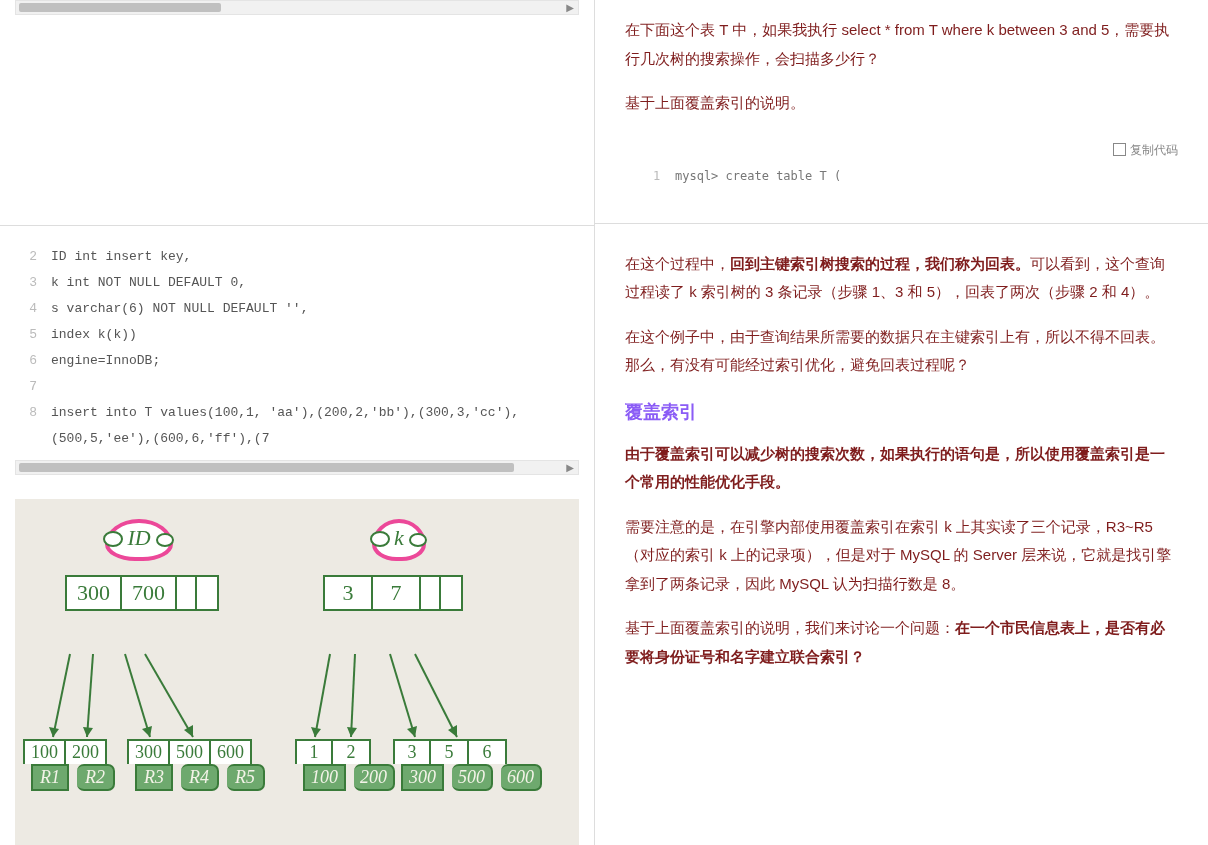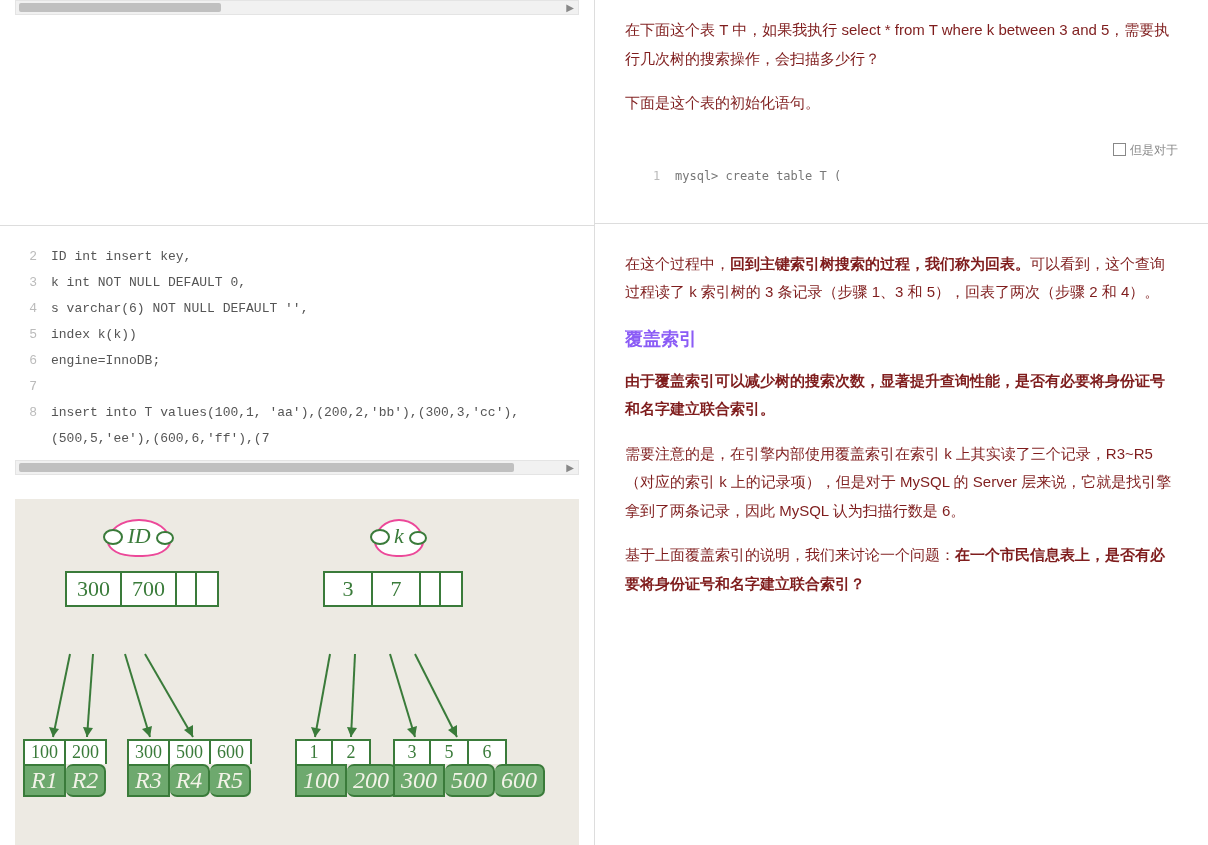--- a/index.html
+++ b/index.html
@@ -20,34 +20,34 @@
 .code-wrap { margin:18px 15px 8px 15px; font-family:Consolas,"Courier New",monospace; font-size:13px; line-height:2; color:#555; }
 .code-line { display:flex; }
 .line-no { width:22px; text-align:right; color:#bbb; margin-right:14px; flex-shrink:0; }
 .code-scroll { height:15px; background:#f1f1f1; margin:6px 15px 0; position:relative; border:1px solid #e4e4e4;}
 .code-scroll .thumb { position:absolute; left:3px; width:88%; top:2px; bottom:2px; background:#c0c0c0; border-radius:2px;}
 .code-scroll .arrow-r { position:absolute; right:4px; top:1px; color:#888; font-size:10px;}
 
 
 .diagram { background:#edeae3; margin:24px 15px 0; height:360px; position:relative; font-family:"Comic Sans MS","Marker Felt",cursive; color:#3a7b3a; }
 .tree { position:absolute; }
-.cloud { display:inline-block; border:2px solid #ec4899; border-radius:50% 50% 45% 45% / 60% 60% 40% 40%; padding:2px 18px 6px; background:#fff; position:relative; font-size:22px; font-style:italic; }
+.cloud { display:inline-block; border:4px solid #ec4899; border-radius:50% 50% 45% 45% / 60% 60% 40% 40%; padding:2px 18px 6px; background:#fff; position:relative; font-size:22px; font-style:italic; }
 .cloud:before,.cloud:after{content:"";position:absolute;border:2px solid #3a7b3a;background:#fff;border-radius:50%;}
 .cloud:before{width:16px;height:12px;left:-6px;top:8px;}
 .cloud:after{width:14px;height:10px;right:-5px;top:10px;}
 .node-box { display:flex; border:2px solid #3a7b3a; background:#fff; position:absolute; }
 .node-box .cell { border-right:2px solid #3a7b3a; padding:3px 10px; min-width:30px; text-align:center; font-size:22px; }
 .node-box .cell:last-child{border-right:none;}
 .node-box .empty { min-width:20px; padding:3px 6px;}
 .leaf-group { position:absolute; }
 .leaf-top { display:flex; }
 .leaf-top .lc { border:2px solid #3a7b3a; border-bottom:none; background:#fff; padding:1px 6px; font-size:18px; text-align:center; min-width:38px;}
 .leaf-top .lc + .lc { border-left:none;}
 .leaf-bot { display:flex; }
-.leaf-bot .rc { background:#6ea96e; color:#f3f3e8; border:2px solid #3a7b3a; border-top:2px solid #3a7b3a; padding:1px 6px; font-size:24px; text-align:center; min-width:38px; font-style:italic;}
+.leaf-bot .rc { background:#6ea96e; color:#f3f3e8; border:2px solid #3a7b3a; border-top:2px solid #3a7b3a; padding:1px 6px; font-size:18px; text-align:center; min-width:38px; font-style:italic;margin-left:8px;}
 .leaf-bot .rc + .rc { border-left:none;border-radius:7px;}
 svg.conn { position:absolute; top:0; left:0; width:100%; height:100%; pointer-events:none; }
 svg.conn line { stroke:#3a7b3a; stroke-width:2; }
 svg.conn polygon { fill:#3a7b3a; }
 
 
 .para { font-size:15px; color:#7f1d1d; line-height:1.9; margin:16px 0; }
 .para b { font-weight:700; }
 .codebar { border:1px solid #eee; border-top:1px solid #eee; margin:20px 0 0; font-size:12px; }
 .codebar .hdr{ text-align:right; padding:4px 0; color:#888; font-size:12px;}
@@ -196,36 +196,37 @@
         <line x1="375" y1="155" x2="400" y2="238"></line>
           <polygon points="400,238 392,230 402,227"></polygon>
         <line x1="400" y1="155" x2="442" y2="238"></line>
           <polygon points="442,238 433,231 442,226"></polygon>
       </svg>
     </div>
   </div>
 
   <div class="right-col">
     <p class="para">在下面这个表 T 中，如果我执行 select * from T where k between 3 and 5，需要执行几次树的搜索操作，会扫描多少行？</p>
-    <p class="para">下面是这个表的初始化语句。</p>
+    <p class="para">基于上面覆盖索引的说明。</p>
 
     <div class="codebar" style="border:none;">
-      <div class="hdr"><span class="copy-icon"></span><span>但是对于</span></div>
+      <div class="hdr"><span class="copy-icon"></span><span>复制代码</span></div>
       <div class="body"><span class="ln">1</span><span>mysql&gt; create table T (</span></div>
     </div>
 
     <div class="rdiv"></div>
 
     <p class="para">
       <span>在这个过程中，</span><b>回到主键索引树搜索的过程，我们称为回表。</b><span>可以看到，这个查询过程读了 k 索引树的 3 条记录（步骤 1、3 和 5），回表了两次（步骤 2 和 4）。</span>
     </p>
+    <p class="para">在这个例子中，由于查询结果所需要的数据只在主键索引上有，所以不得不回表。那么，有没有可能经过索引优化，避免回表过程呢？</p>
 
     <h3 class="sect">覆盖索引</h3>
 
-    <p class="para"><b>由于覆盖索引可以减少树的搜索次数，显著提升查询性能，是否有必要将身份证号和名字建立联合索引。</b></p>
-    <p class="para">需要注意的是，在引擎内部使用覆盖索引在索引 k 上其实读了三个记录，R3~R5（对应的索引 k 上的记录项），但是对于 MySQL 的 Server 层来说，它就是找引擎拿到了两条记录，因此 MySQL 认为扫描行数是 6。</p>
+    <p class="para"><b>由于覆盖索引可以减少树的搜索次数，如果执行的语句是，所以使用覆盖索引是一个常用的性能优化手段。</b></p>
+    <p class="para">需要注意的是，在引擎内部使用覆盖索引在索引 k 上其实读了三个记录，R3~R5（对应的索引 k 上的记录项），但是对于 MySQL 的 Server 层来说，它就是找引擎拿到了两条记录，因此 MySQL 认为扫描行数是 8。</p>
 
 
     <p class="para">
       <span>基于上面覆盖索引的说明，我们来讨论一个问题：</span><b>在一个市民信息表上，是否有必要将身份证号和名字建立联合索引？</b>
     </p>
   </div>
 </div>
 
 </body></html>

